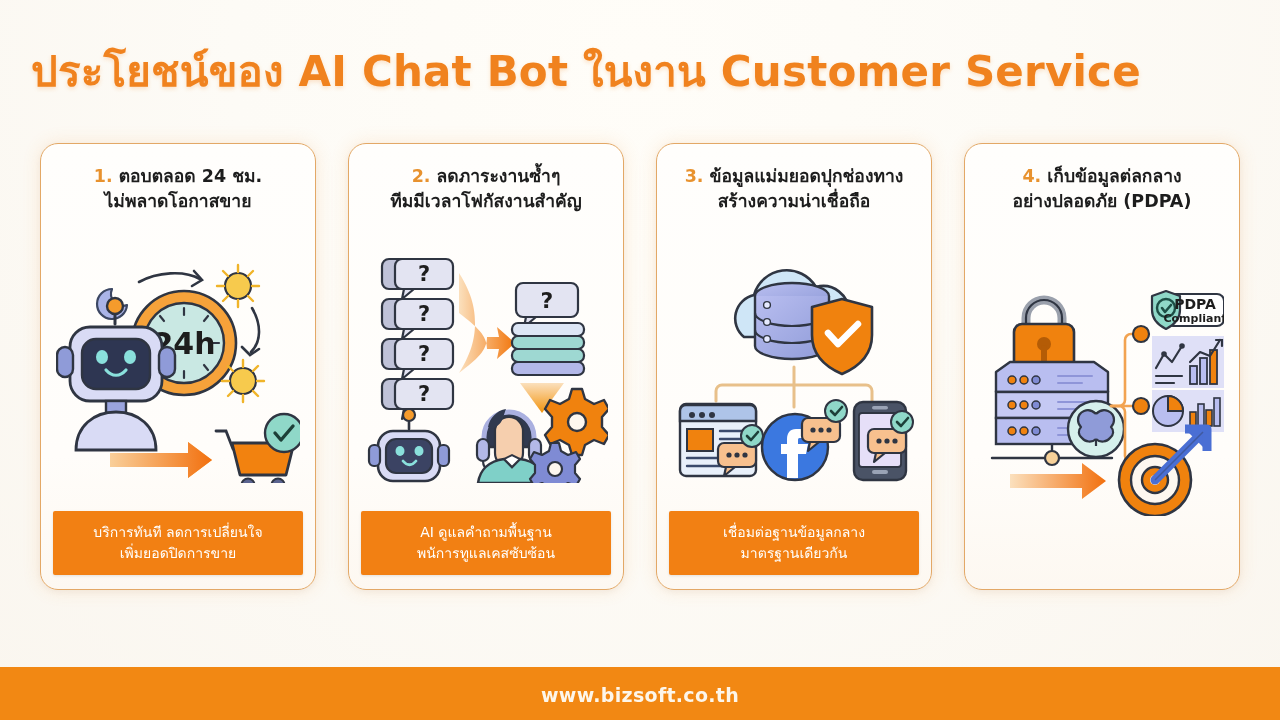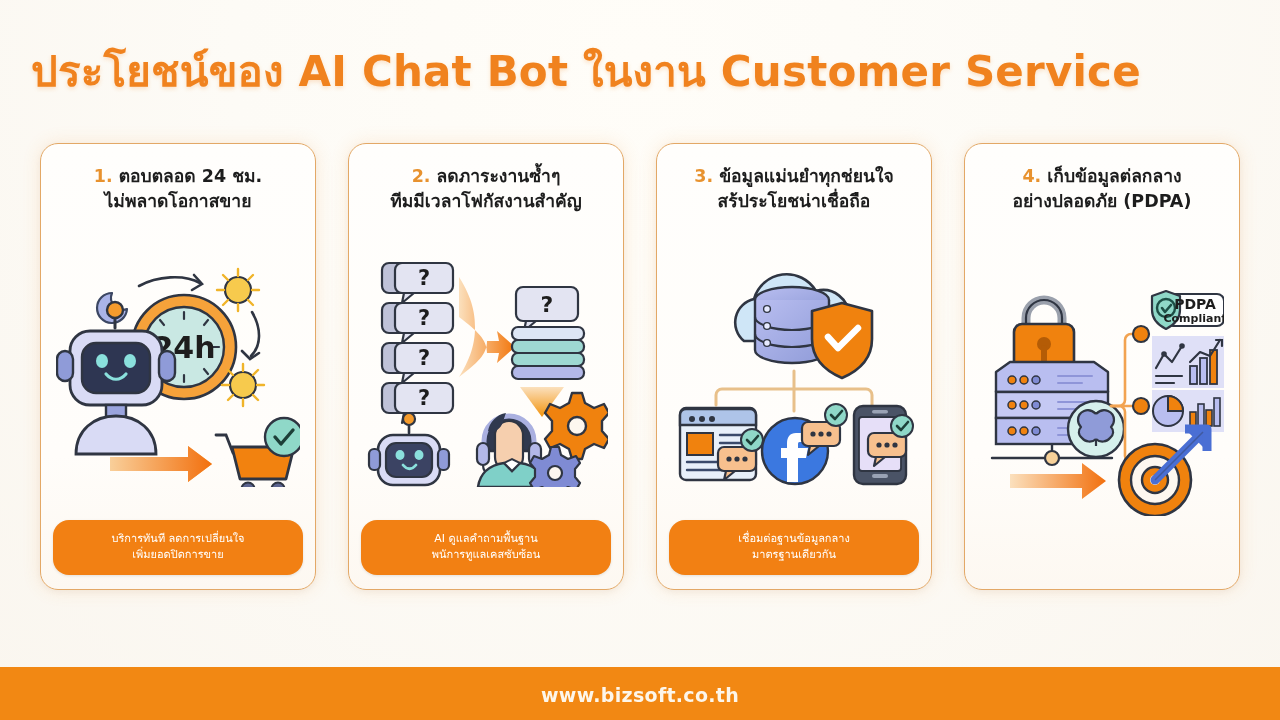--- a/index.html
+++ b/index.html
@@ -49,24 +49,24 @@
   .card-heading .num{color:#e8922e;}
   .card-art{
     flex:1;width:100%;
     display:flex;align-items:center;justify-content:center;
     padding-top:2px;
   }
   .card-art svg{display:block;}
   .banner{
     width:250px;box-sizing:border-box;
     background:#f28013;
-    border-radius:16px;
+    border-radius:2px;
     color:#ffffff;
     text-align:center;
-    font-size:11px;line-height:1.45;
+    font-size:14px;line-height:1.45;
     padding:11px 4px 12px;
     margin-bottom:2px;
     box-shadow:0 1px 3px rgba(0,0,0,.10);
   }
 
   
   .footer{
     position:absolute;left:0;top:667px;width:1280px;height:56px;
     background:#f28813;
     display:flex;align-items:center;justify-content:center;
@@ -293,22 +293,22 @@
       </div>
       <div class="banner">
         <span>AI ดูแลคำถามพื้นฐาน</span><br>
         <span>พนัการทูแลเคสซับซ้อน</span>
       </div>
     </div>
 
     <div class="card">
       <div class="card-heading">
         <span class="num">3.</span>
-        <span>ข้อมูลแม่นยำทุกช่ยนใจ</span><br>
-        <span>สร้ประโยชน่าเชื่อถือ</span>
+        <span>ข้อมูลแม่มยอดปุกช่องทาง</span><br>
+        <span>สร้างความน่าเชื่อถือ</span>
       </div>
       <div class="card-art">
         <svg width="244" height="232" viewBox="0 0 244 232">
           <defs>
             <linearGradient id="gdb" x1="0" y1="0" x2="1" y2="1">
                 <stop offset="0" stop-color="#b9bef0"></stop>
                 <stop offset="1" stop-color="#8f9bd8"></stop>
               </linearGradient>
           </defs>
 

